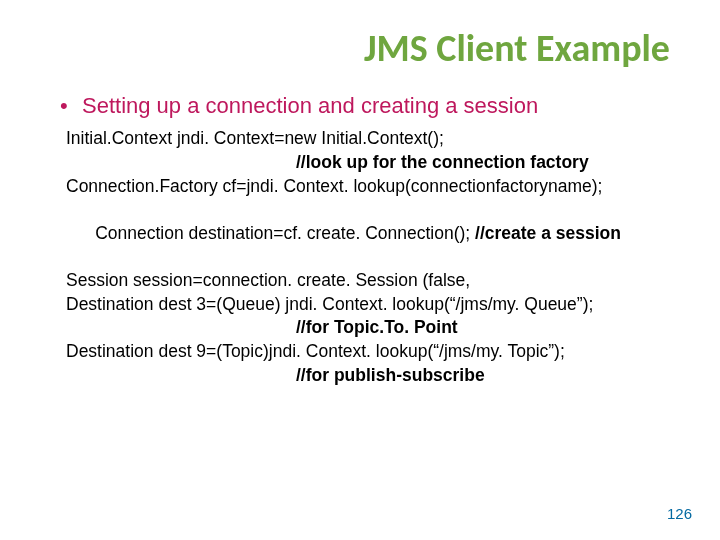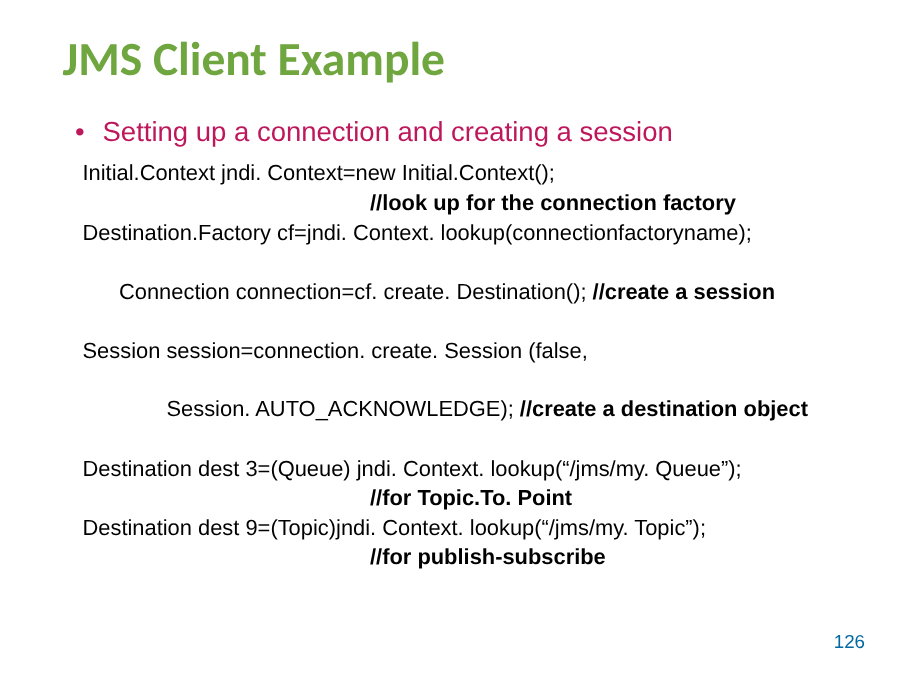--- a/index.html
+++ b/index.html
@@ -17,21 +17,21 @@
     height: 540px;
     position: relative;
     box-sizing: border-box;
     padding: 28px 50px 0 50px;
   }
   .title {
     font-family: Calibri, Arial, sans-serif;
     font-size: 38px;
     font-weight: 700;
     color: #6fa63f;
-    text-align: left;
+    text-align: right;
     margin: 0 0 22px 0;
     line-height: 1.1;
   }
   .bullet {
     font-size: 22px;
     color: #be185d;
     margin: 0 0 8px 10px;
     padding-left: 22px;
     position: relative;
     line-height: 1.25;
@@ -67,28 +67,25 @@
 <body>
 
 <div class="slide">
   <h1 class="title">JMS Client Example</h1>
 
   <div class="bullet">Setting up a connection and creating a session</div>
 
   <div class="codeblock">
     <div class="line">Initial.Context jndi. Context=new Initial.Context();</div>
     <div class="line bold indent">//look up for the connection factory</div>
-    <div class="line">Destination.Factory cf=jndi. Context. lookup(connectionfactoryname);</div>
+    <div class="line">Connection.Factory cf=jndi. Context. lookup(connectionfactoryname);</div>
     <div class="line">
-      <span>Connection connection=cf. create. Destination(); </span><span class="bold">//create a session</span>
+      <span>Connection destination=cf. create. Connection(); </span><span class="bold">//create a session</span>
     </div>
     <div class="line">Session session=connection. create. Session (false,</div>
-    <div class="line indent-small">
-      <span>Session. AUTO_ACKNOWLEDGE); </span><span class="bold">//create a destination object</span>
-    </div>
     <div class="line">Destination dest 3=(Queue) jndi. Context. lookup(“/jms/my. Queue”);</div>
     <div class="line bold indent">//for Topic.To. Point</div>
     <div class="line">Destination dest 9=(Topic)jndi. Context. lookup(“/jms/my. Topic”);</div>
     <div class="line bold indent">//for publish-subscribe</div>
   </div>
 
   <div class="pagenum">126</div>
 </div>
 
 </body></html>

